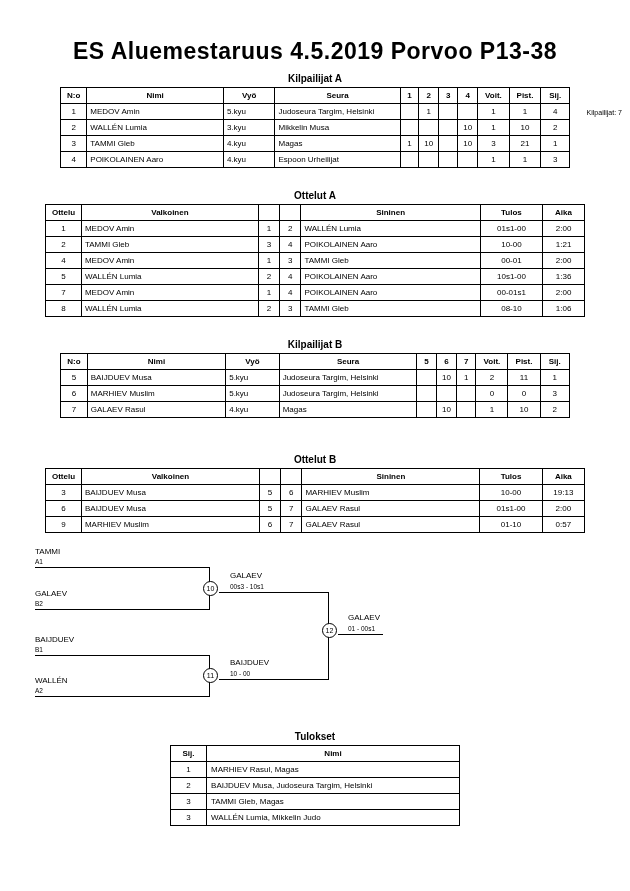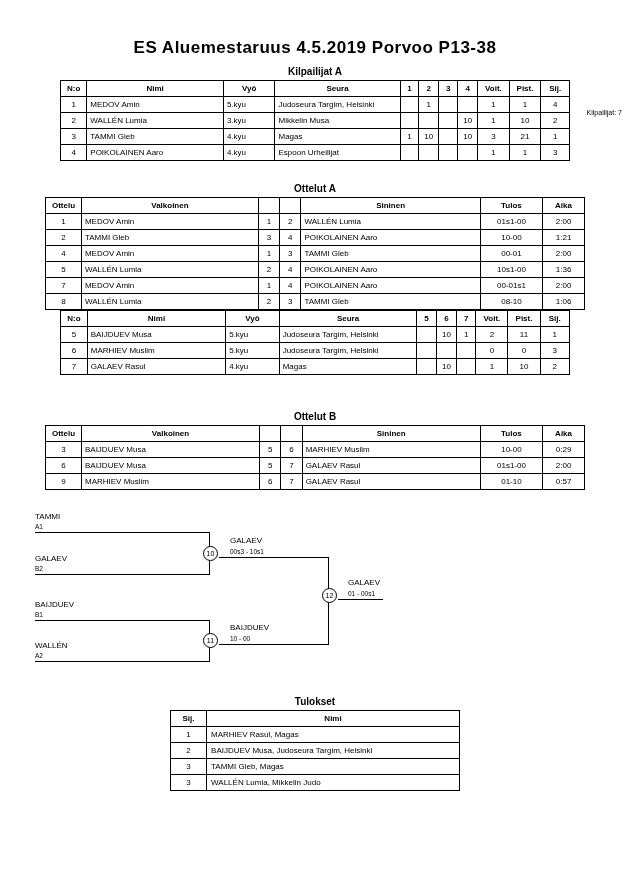--- a/index.html
+++ b/index.html
@@ -16,21 +16,21 @@
     position: relative;
     overflow: hidden;
   }
   .page {
     position: relative;
     width: 630px;
     height: 891px;
   }
   .title {
     text-align: center;
-    font-size: 17px;
+    font-size: 23px;
     font-weight: bold;
     margin-top: 38px;
     letter-spacing: 0.5px;
   }
   .section-title {
     text-align: center;
     font-size: 10px;
     font-weight: bold;
     margin-top: 8px;
     margin-bottom: 3px;
@@ -60,21 +60,21 @@
     font-weight: bold;
     text-align: center;
   }
   .c { text-align: center; }
   .l { text-align: left; }
   
   .bracket {
     position: relative;
     width: 630px;
     height: 170px;
-    margin-top: 18px;
+    margin-top: 10px;
   }
   .bracket .lbl {
     position: absolute;
     font-size: 8px;
     white-space: nowrap;
   }
   .bracket .sub {
     position: absolute;
     font-size: 6.5px;
     color: #000;
@@ -261,20 +261,21 @@
         <td class="l">WALLÉN Lumia</td>
         <td class="c">2</td>
         <td class="c">3</td>
         <td class="l">TAMMI Gleb</td>
         <td class="c">08-10</td>
         <td class="c">1:06</td>
       </tr>
     </tbody>
   </table>
 
+  <div class="section-title" style="margin-top:22px">Kilpailijat B</div>
 
   <table class="grid" style="width:510px;">
     <thead>
       <tr>
         <th style="width:22px">N:o</th>
         <th style="width:155px">Nimi</th>
         <th style="width:56px">Vyö</th>
         <th style="width:143px">Seura</th>
         <th style="width:15px">5</th>
         <th style="width:15px">6</th>
@@ -339,21 +340,21 @@
       </tr>
     </thead>
     <tbody>
       <tr>
         <td class="c">3</td>
         <td class="l">BAIJDUEV Musa</td>
         <td class="c">5</td>
         <td class="c">6</td>
         <td class="l">MARHIEV Muslim</td>
         <td class="c">10-00</td>
-        <td class="c">0:29</td>
+        <td class="c">19:13</td>
       </tr>
       <tr>
         <td class="c">6</td>
         <td class="l">BAIJDUEV Musa</td>
         <td class="c">5</td>
         <td class="c">7</td>
         <td class="l">GALAEV Rasul</td>
         <td class="c">01s1-00</td>
         <td class="c">2:00</td>
       </tr>

